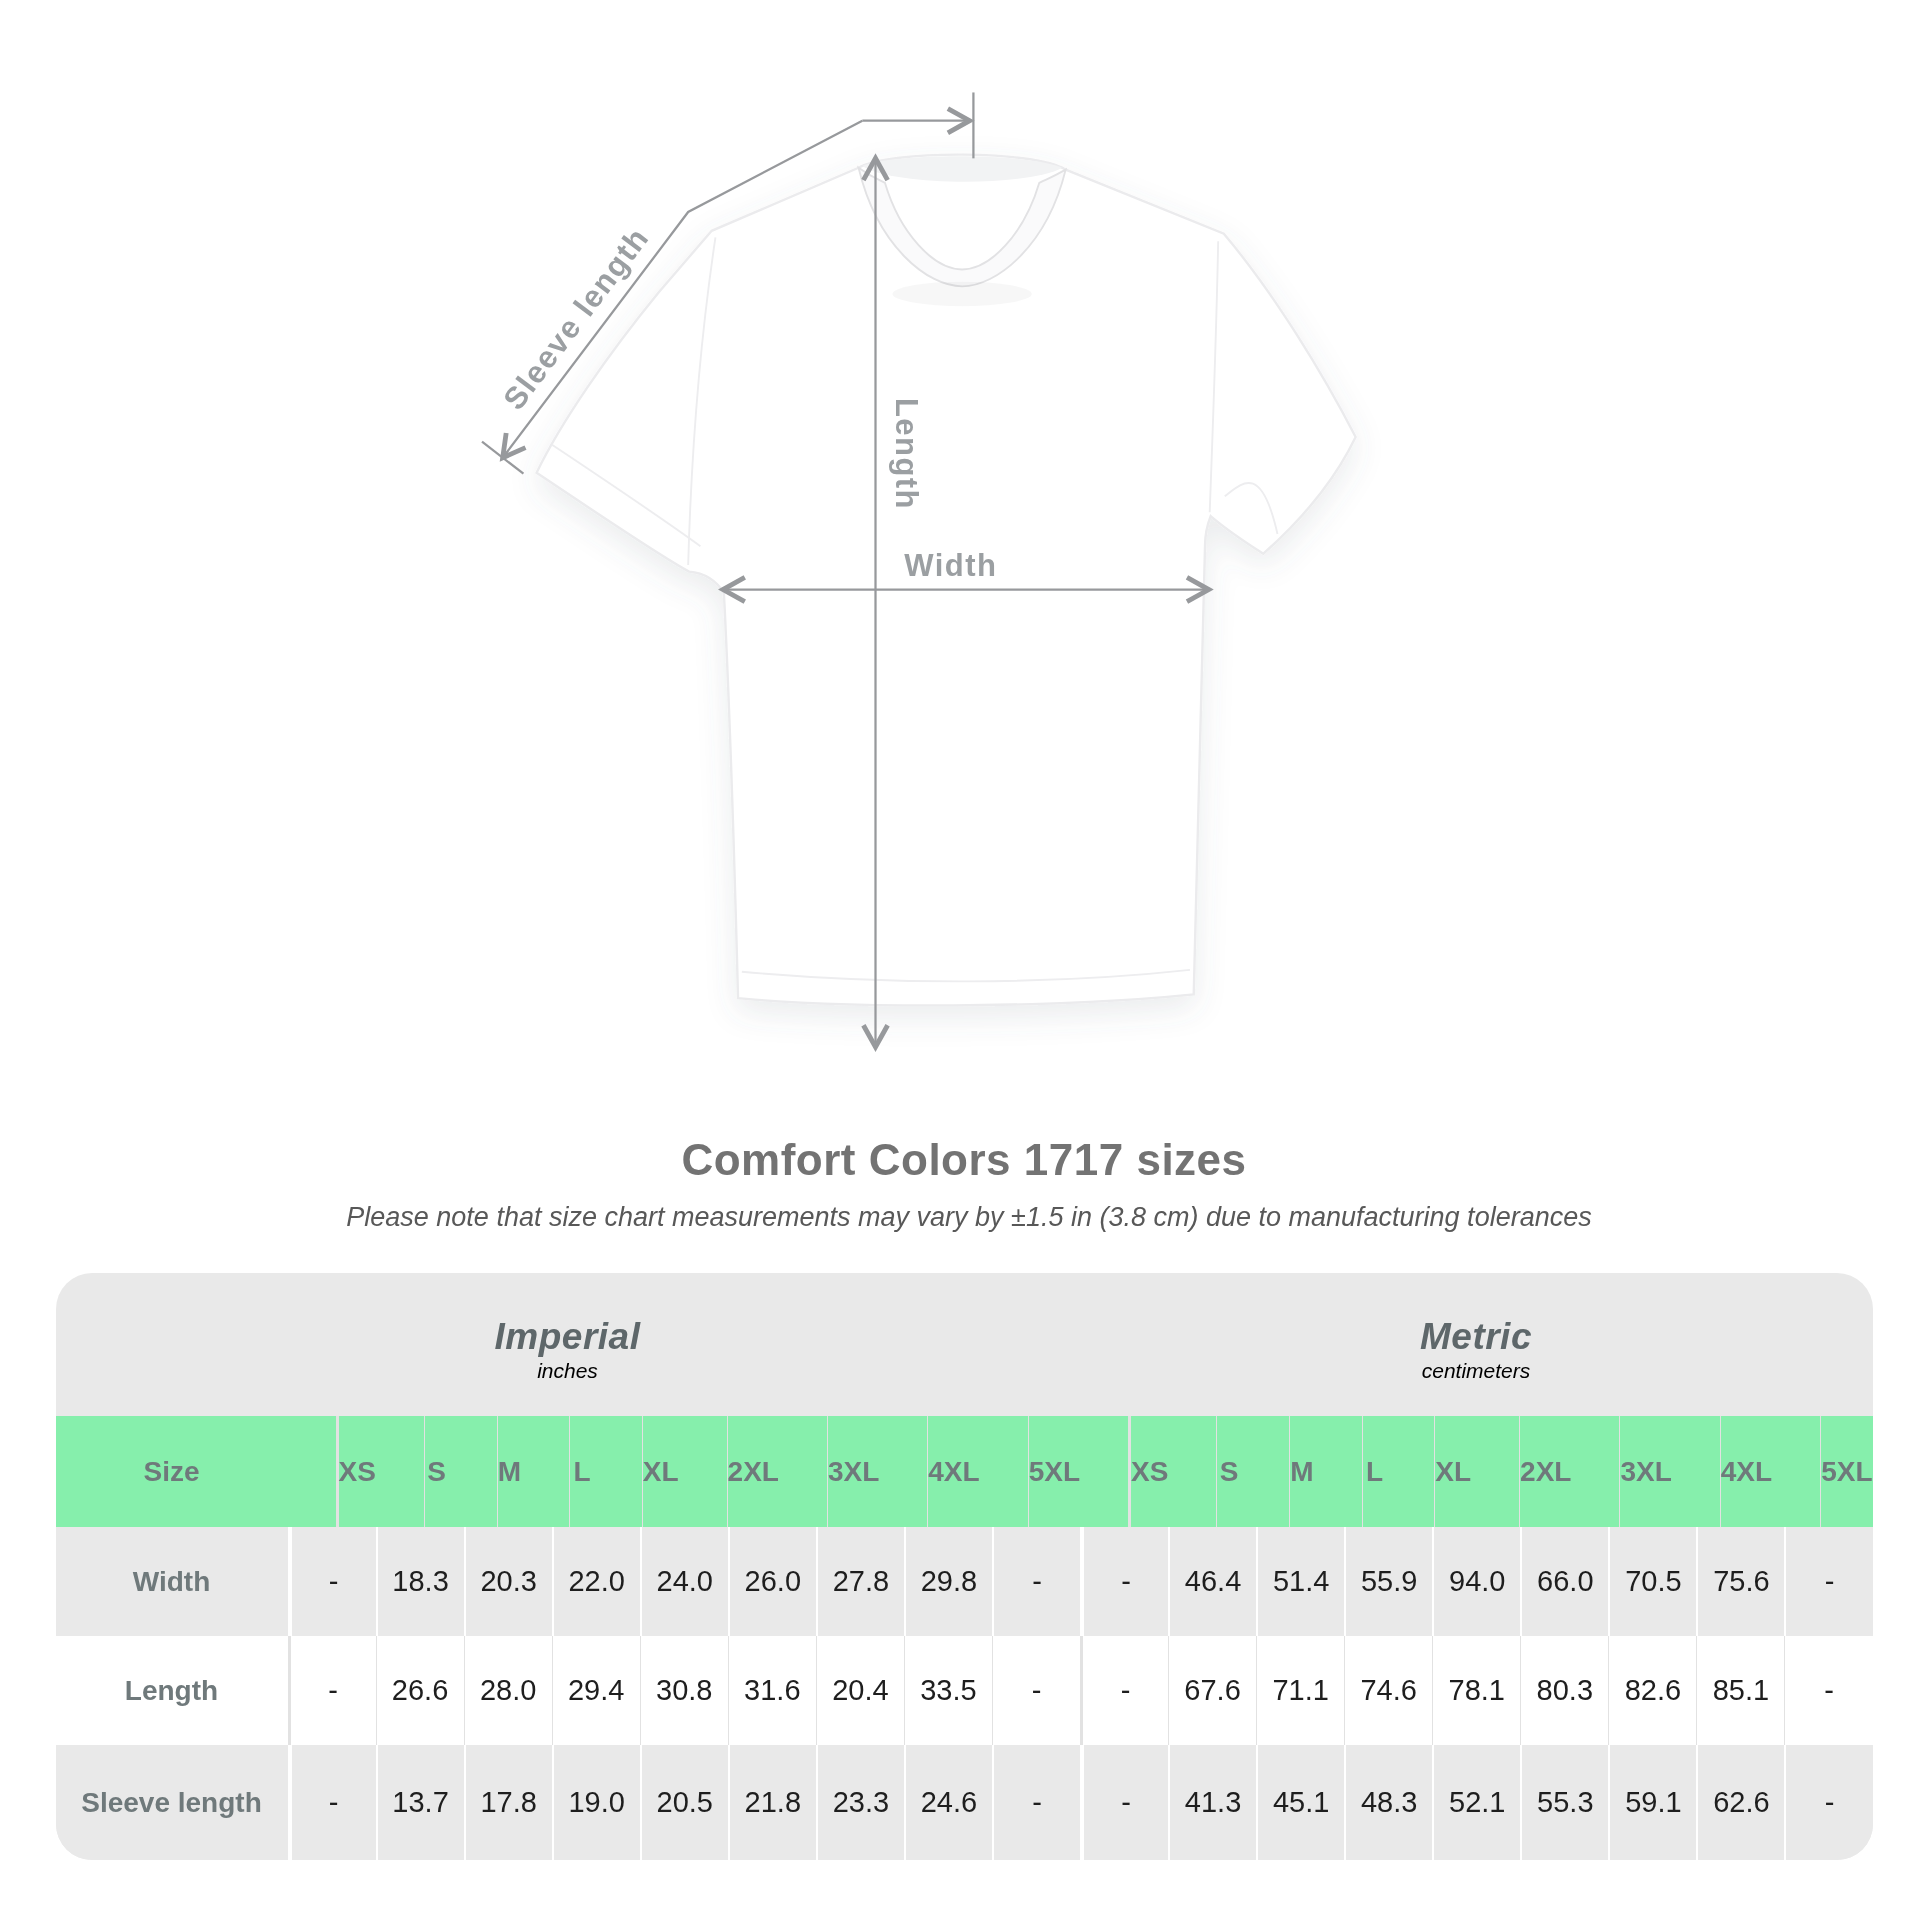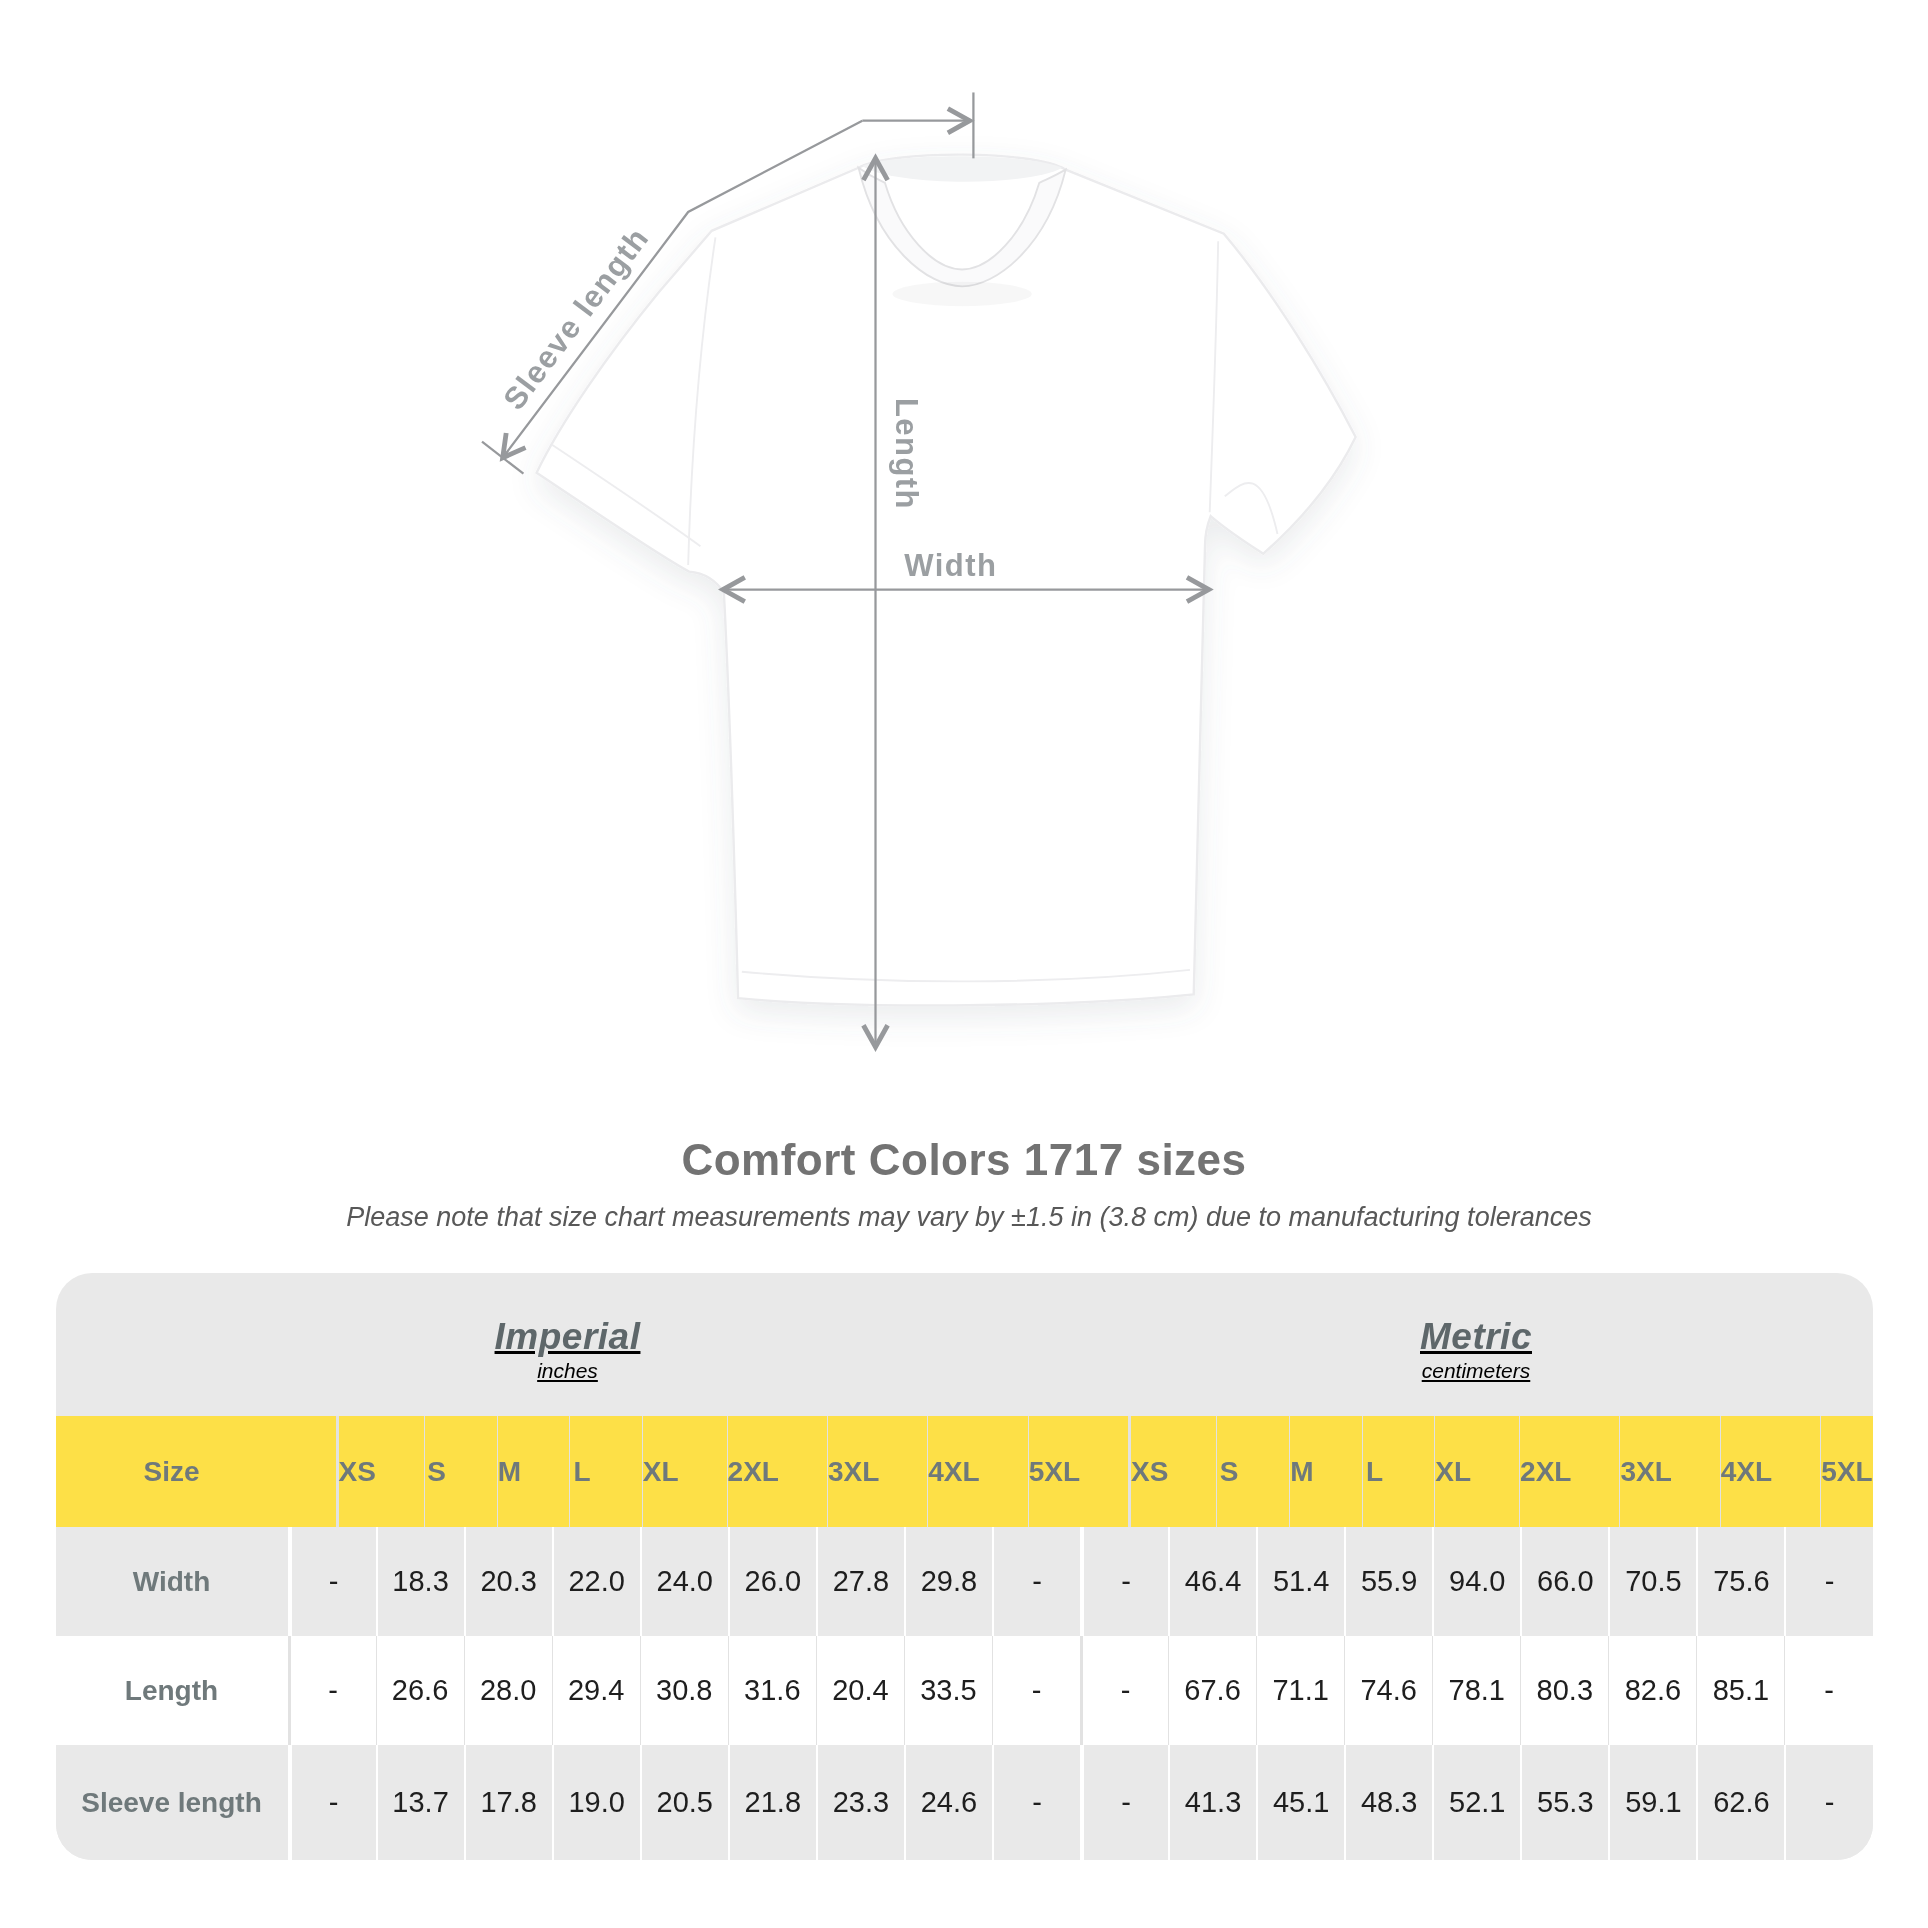--- a/index.html
+++ b/index.html
@@ -4,24 +4,24 @@
 <style>
   html,body{margin:0;padding:0;background:#fff;}
   body{width:1928px;height:1928px;font-family:"Liberation Sans",sans-serif;overflow:hidden;}
   .diagram{position:relative;width:1928px;height:1083px;}
   svg text{font-family:"Liberation Sans",sans-serif;font-weight:bold;fill:#9b9fa2;font-size:33px;letter-spacing:1.5px;}
   .page-title{margin:52px 0 0;text-align:center;font-size:44px;font-weight:bold;color:#737373;letter-spacing:0.5px;}
   .page-subtitle{margin:17px 0 0;text-align:center;font-size:27px;font-style:italic;color:#585858;padding-left:10px;}
   .size-table{width:1817px;margin:40px auto 0;background:#e9e9e9;border-radius:36px;overflow:hidden;}
   .trow{display:grid;grid-template-columns:232px repeat(18,1fr);}
   .grow{display:grid;grid-template-columns:1024px 1fr;height:143px;}
-  .group{display:flex;flex-direction:column;align-items:center;justify-content:center;gap:1px;padding-top:10px;text-decoration:underline;}
+  .group{display:flex;flex-direction:column;align-items:center;justify-content:center;gap:1px;padding-top:10px;}
   .gl{font-size:37px;font-weight:bold;font-style:italic;color:#5e676a;letter-spacing:0.5px;}
   .gs{font-size:21px;font-style:italic;color:#000000;}
-  .hrow{height:111px;background:#fde047;gap:48px;}
+  .hrow{height:111px;background:#86efac;gap:48px;}
   .drow{height:109px;}
   .drow.w{background:#fff;}
   .drow.g{background:#e9e9e9;}
   .drow.last{height:115px;}
   .c{display:flex;align-items:center;justify-content:center;font-size:29px;color:#1e1e1e;}
   .c.lab, .hrow .c{font-weight:bold;color:#6f797b;font-size:28px;}
   .hrow .c:not(:first-child){border-left:1.9px solid #e2e2e2;}
   .drow.w .c:not(:first-child){border-left:1.9px solid #e2e2e2;}
   .drow.g .c:not(:first-child){border-left:2.8px solid #fff;}
   .hrow .c.maj,.drow.w .c.maj{border-left-width:3.8px;}

